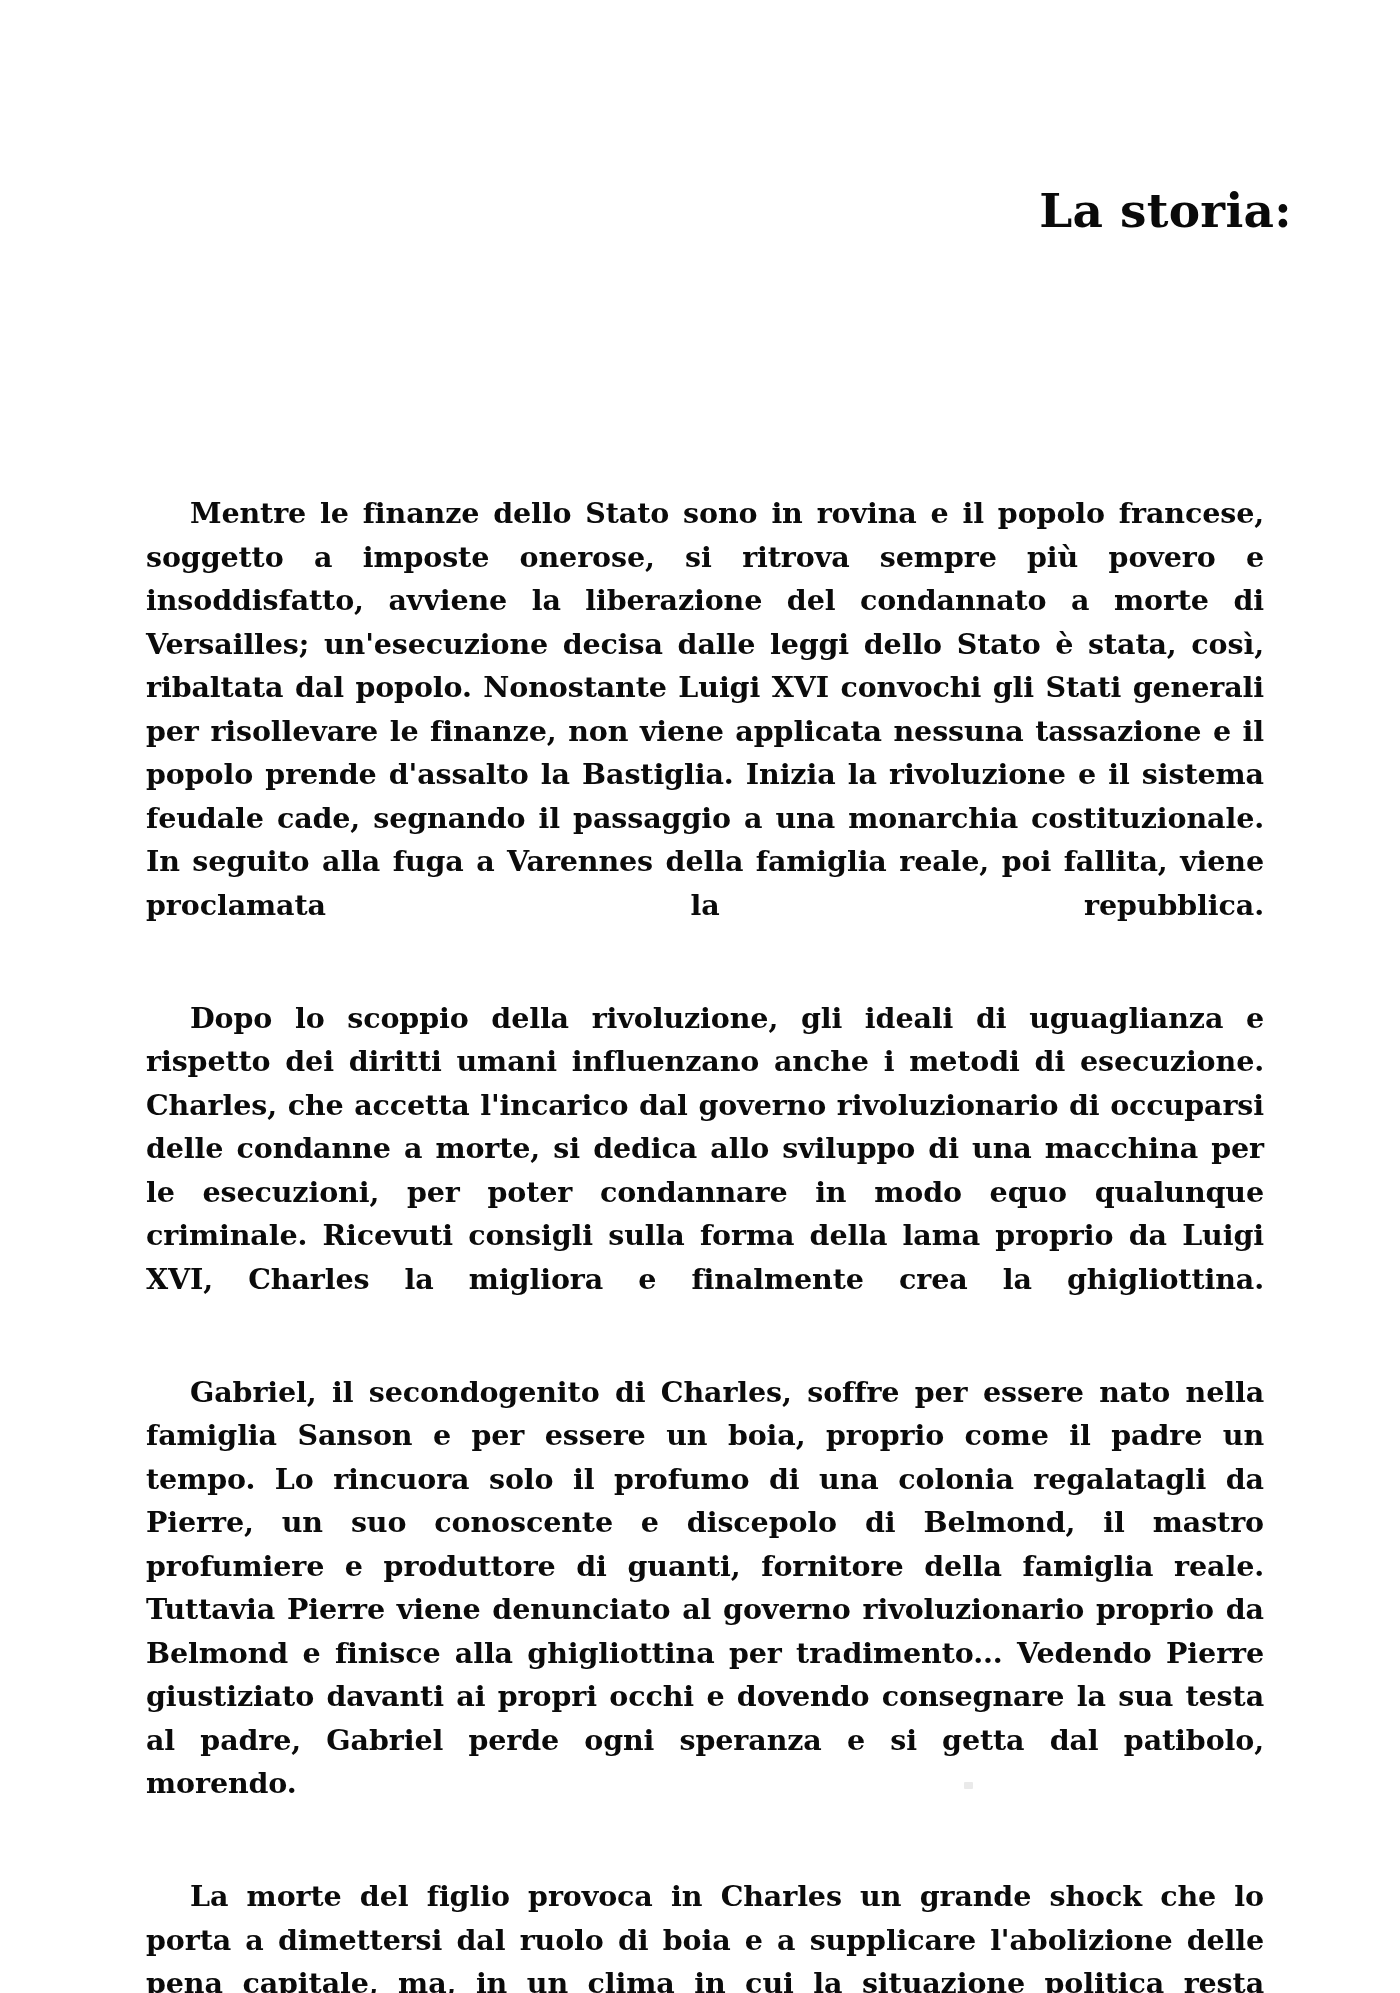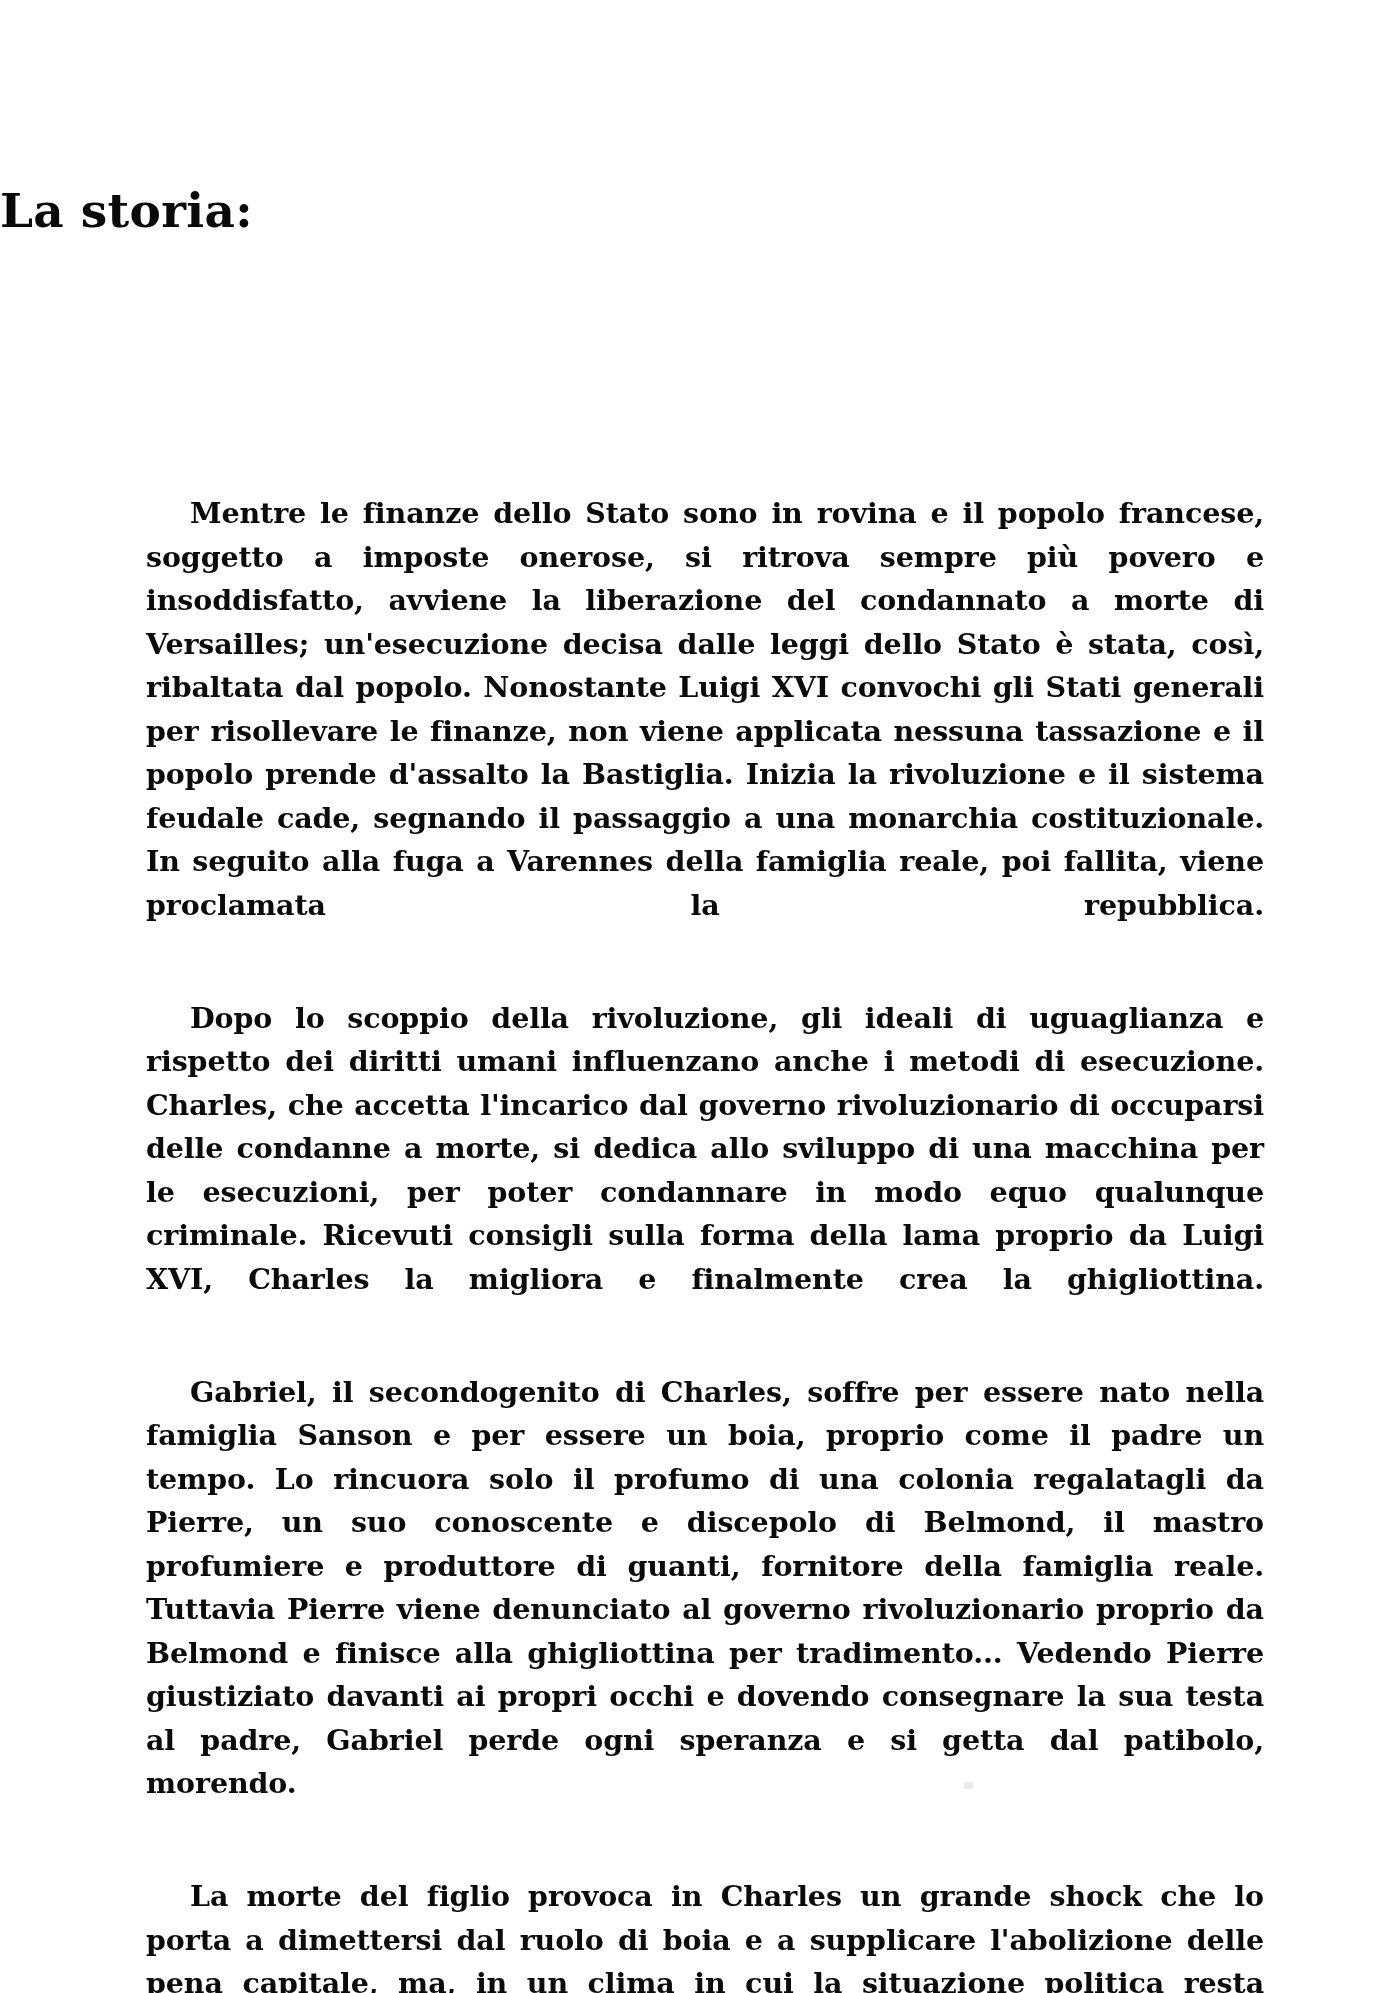--- a/index.html
+++ b/index.html
@@ -18,21 +18,21 @@
     color: #0b0b0b;
     box-sizing: border-box;
   }
 
   
   .title-block {
     position: absolute;
     top: 186px;
     left: 0;
     right: 108px;
-    text-align: left;
+    text-align: right;
   }
 
   .page-title {
     display: inline-block;
     font-family: "DejaVu Serif", "Liberation Serif", serif;
     font-weight: 700;
     font-size: 47px;
     letter-spacing: 0.3px;
     line-height: 1.05;
     color: #0a0a0a;

